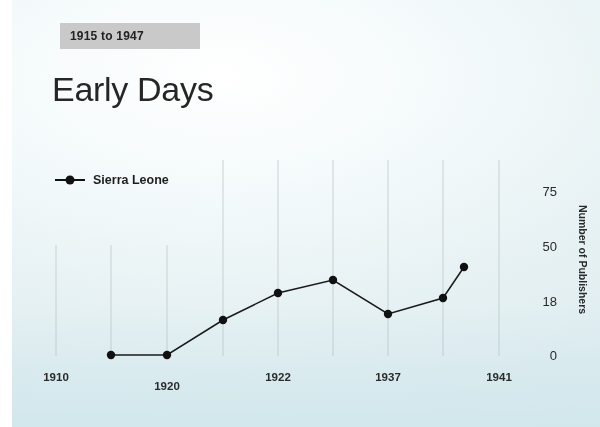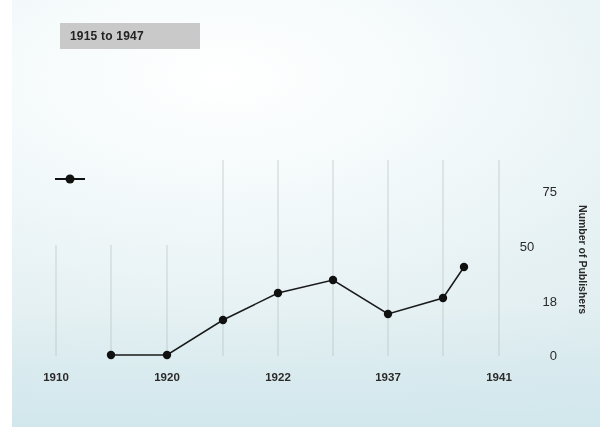--- a/index.html
+++ b/index.html
@@ -135,20 +135,21 @@
     white-space: nowrap;
     z-index: 5;
   }
 </style>
 </head>
 <body>
 
 <div id="slide">
 
   <div id="eyebrow">1915 to 1947</div>
+  <div id="title">Early Days</div>
 
   <svg id="chart" viewBox="0 0 600 427" preserveAspectRatio="none" aria-hidden="true">
     <g>
       <line class="gridline" x1="44" y1="245" x2="44" y2="356"></line>
       <line class="gridline" x1="99" y1="245" x2="99" y2="356"></line>
       <line class="gridline" x1="155" y1="245" x2="155" y2="356"></line>
       <line class="gridline" x1="211" y1="160" x2="211" y2="356"></line>
       <line class="gridline" x1="266" y1="160" x2="266" y2="356"></line>
       <line class="gridline" x1="321" y1="160" x2="321" y2="356"></line>
       <line class="gridline" x1="376" y1="160" x2="376" y2="356"></line>
@@ -166,28 +167,29 @@
       <circle class="series-dot" cx="431" cy="298" r="4.2"></circle>
       <circle class="series-dot" cx="452" cy="267" r="4.2"></circle>
     </g>
   </svg>
 
   <div id="legend">
     <svg id="legend-marker" viewBox="0 0 32 12">
       <line x1="1" y1="6" x2="31" y2="6" stroke="#111111" stroke-width="2"></line>
       <circle cx="16" cy="6" r="4.5" fill="#111111"></circle>
     </svg>
+    <span id="legend-label">Sierra Leone</span>
   </div>
 
   <div class="xtick" style="left:44px;  top:371px;">1910</div>
-  <div class="xtick" style="left:155px; top:371px;">1920</div>
+  <div class="xtick" style="left:155px; top:380px;">1920</div>
   <div class="xtick" style="left:266px; top:371px;">1922</div>
   <div class="xtick" style="left:376px; top:371px;">1937</div>
   <div class="xtick" style="left:487px; top:371px;">1941</div>
 
   <div class="ytick" style="left:519px; top:355px;">0</div>
   <div class="ytick" style="left:519px; top:301px;">18</div>
-  <div class="ytick" style="left:502px; top:246px;text-align:center;">50</div>
+  <div class="ytick" style="left:519px; top:246px;">50</div>
   <div class="ytick" style="left:519px; top:191px;">75</div>
 
   <div id="ylabel">Number of Publishers</div>
 
 </div>
 
 </body></html>

